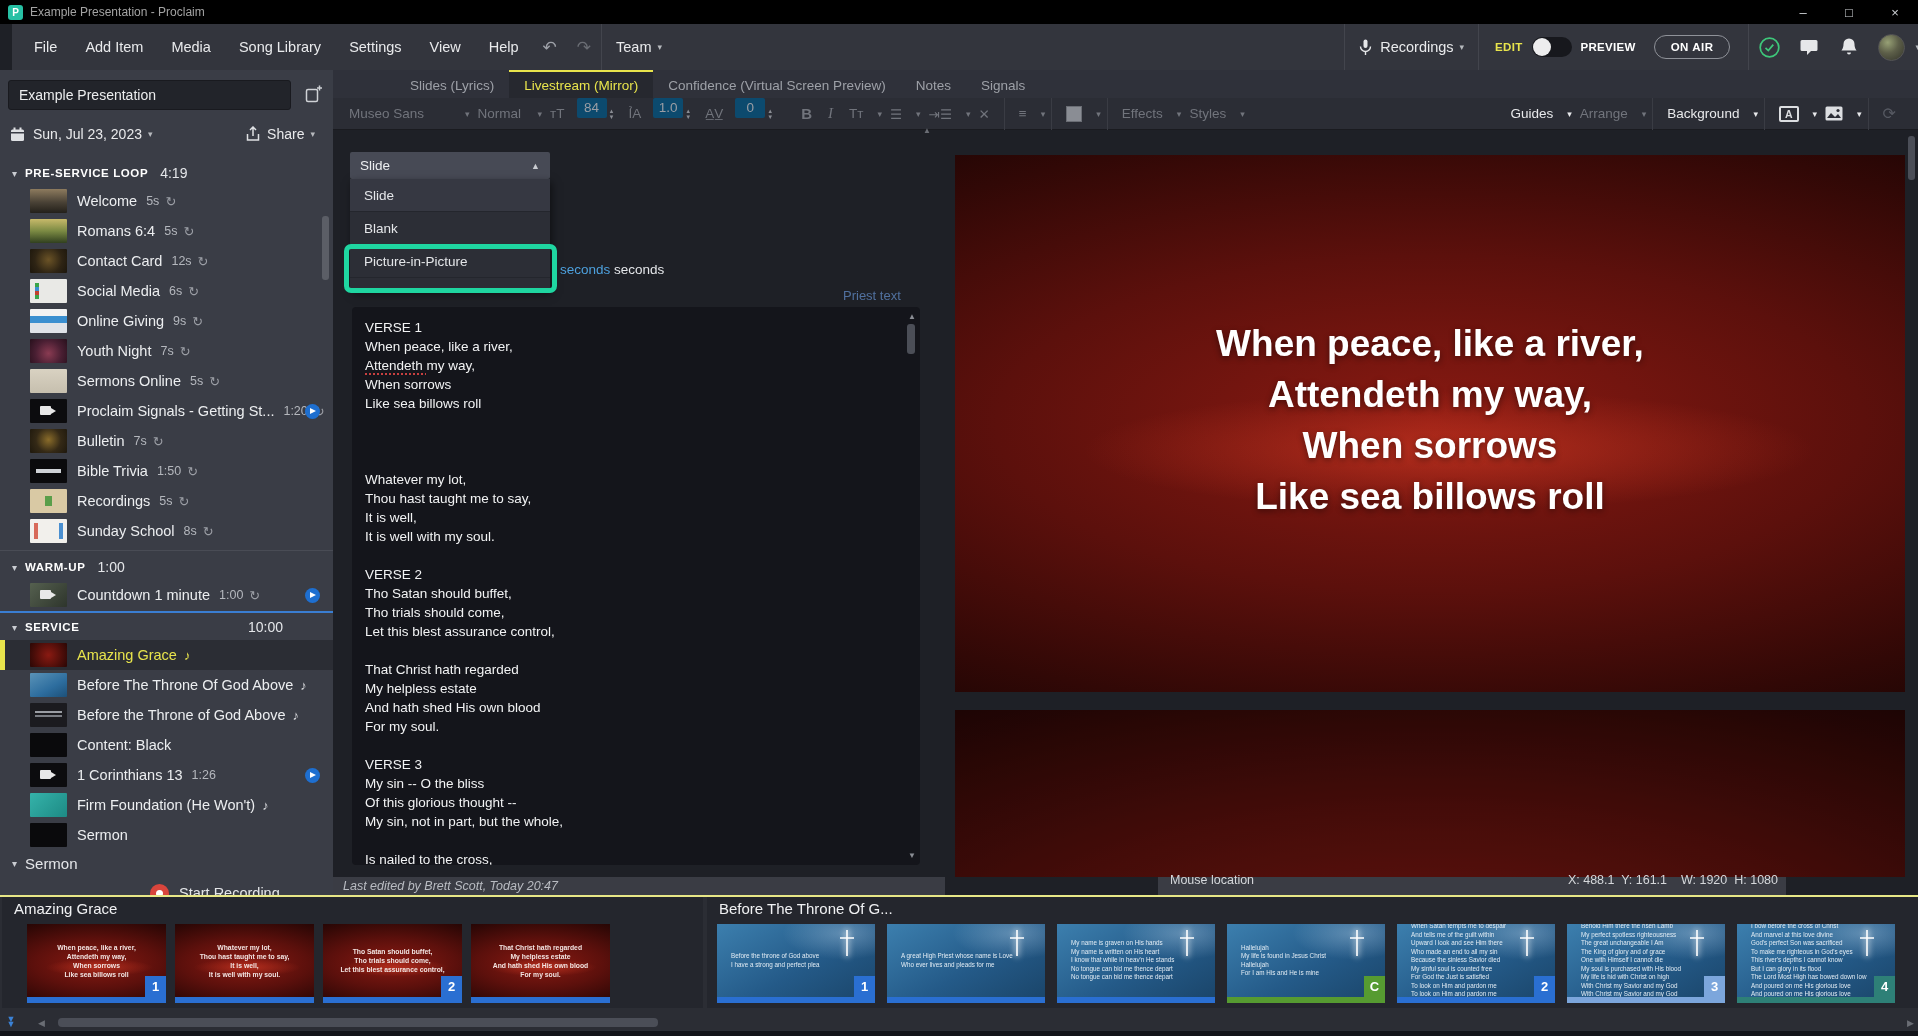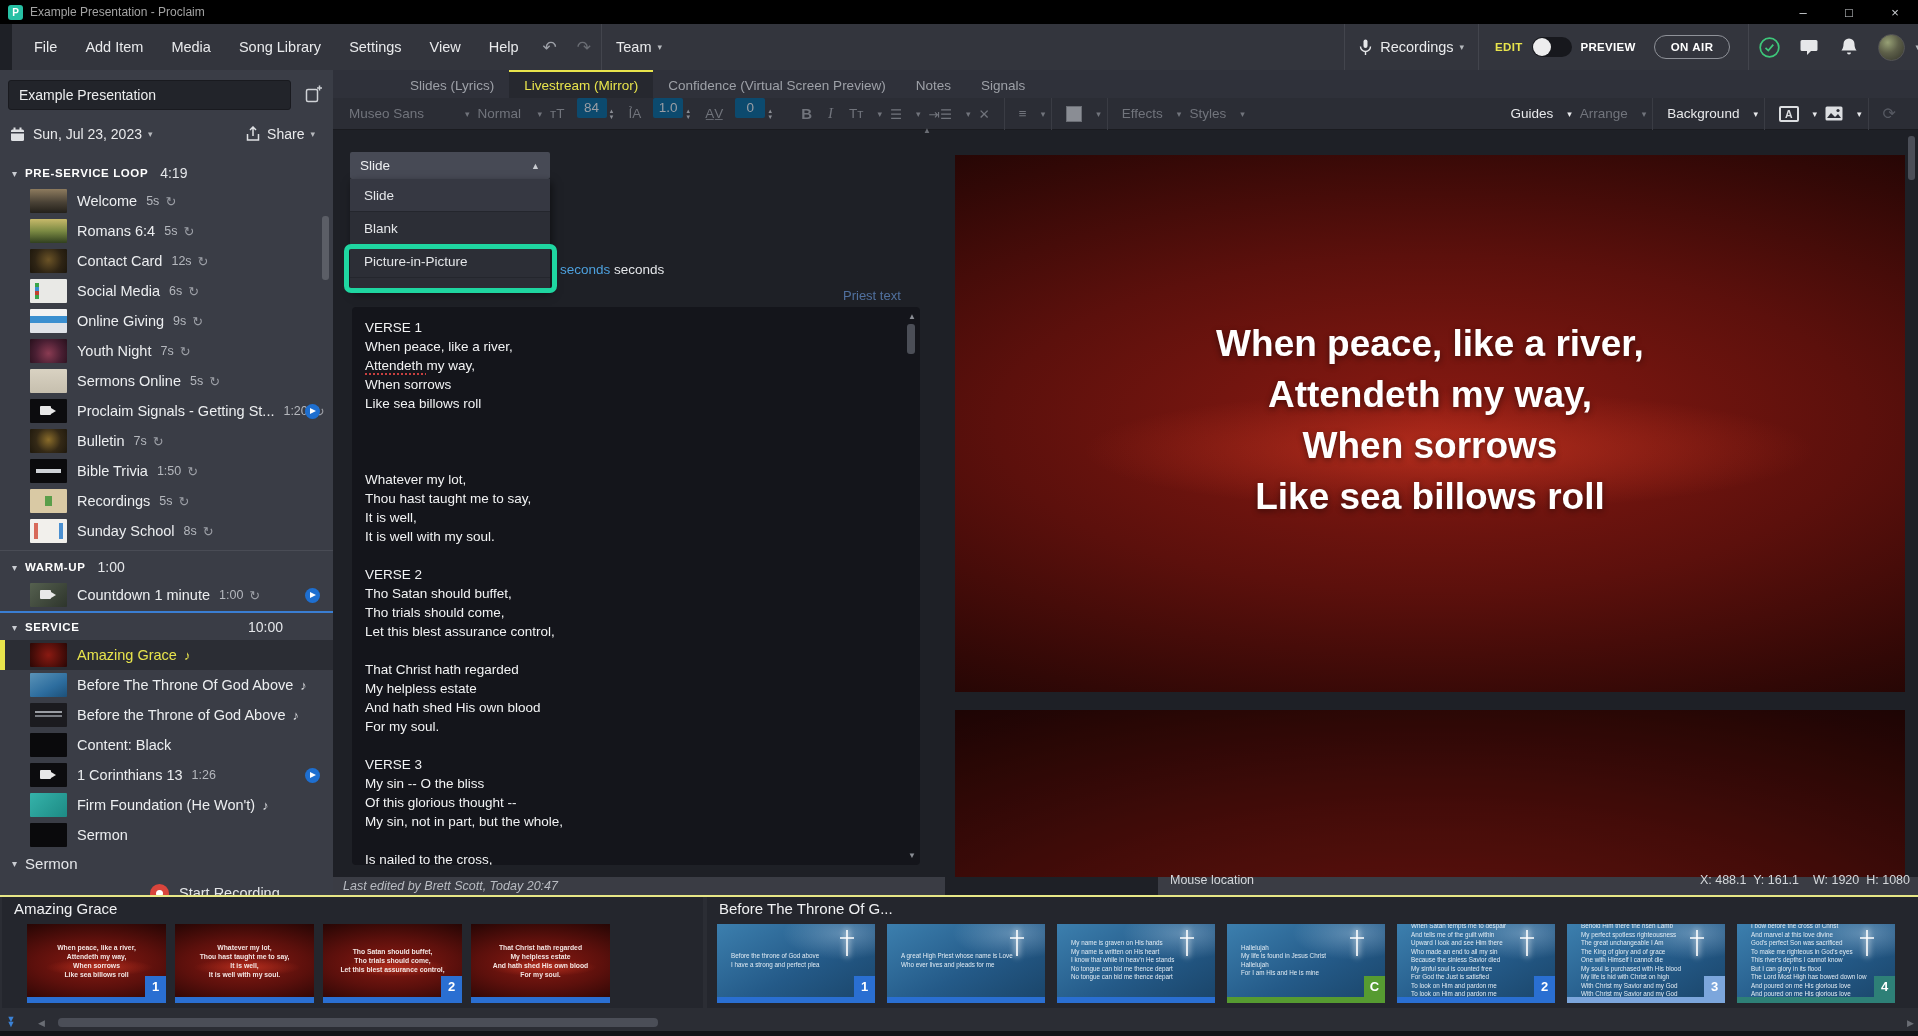--- a/index.html
+++ b/index.html
@@ -133,21 +133,21 @@
       radial-gradient(ellipse 95% 65% at 50% 50%, #8a1a12 0%, #5c100c 48%, #310806 84%, #1f0504 100%); }
   .preview1 { position:absolute; left:622px; top:25px; width:950px; height:537px; overflow:hidden; }
   .ptext { position:absolute; left:0; top:163px; width:100%; text-align:center; font-size:37px; font-weight:bold; line-height:51px; color:#fff; white-space:pre-line; text-shadow:0 2px 6px rgba(0,0,0,.45); }
   .preview2 { position:absolute; left:622px; top:580px; width:950px; height:167px; overflow:hidden; }
   .preview2 .red-inner { width:950px; height:537px; filter:brightness(.75); }
   .cscroll { position:absolute; left:1575px; top:3px; width:8px; height:741px; }
   .cthumb { position:absolute; top:3px; width:7px; height:44px; background:#4b4e57; border-radius:3px; }
 
   
   .status-left { position:absolute; left:333px; top:877px; width:612px; height:18px; background:#3a3c44; display:flex; align-items:center; padding-left:10px; font-size:12.5px; font-style:italic; color:#b9bcc2; }
-  .status-right { position:absolute; left:1158px; top:877px; width:760px; height:18px; background:#3a3c44; display:flex; align-items:center; padding:0 8px 12px 12px; font-size:12.5px; color:#d5d7da; }
+  .status-right { position:absolute; left:1158px; top:877px; width:628px; height:18px; background:#3a3c44; display:flex; align-items:center; padding:0 8px 12px 12px; font-size:12.5px; color:#d5d7da; }
   .coords { margin-left:auto; white-space:pre; }
   .yellowline { position:absolute; left:0; top:895px; width:1918px; height:2px; background:#e7e787; }
 
   
   .filmstrip { position:absolute; left:0; top:897px; width:1918px; height:139px; background:#2b2d34; }
   .fgroup { position:absolute; top:0; height:111px; background:#24262d; }
   .fg1 { left:2px; width:701px; }
   .fg2 { left:707px; width:1211px; }
   .ftitle { position:absolute; left:12px; top:3px; font-size:15px; color:#f0f1f3; white-space:nowrap; }
   .fslide { position:absolute; top:27px; width:139px; height:79px; overflow:hidden; }

